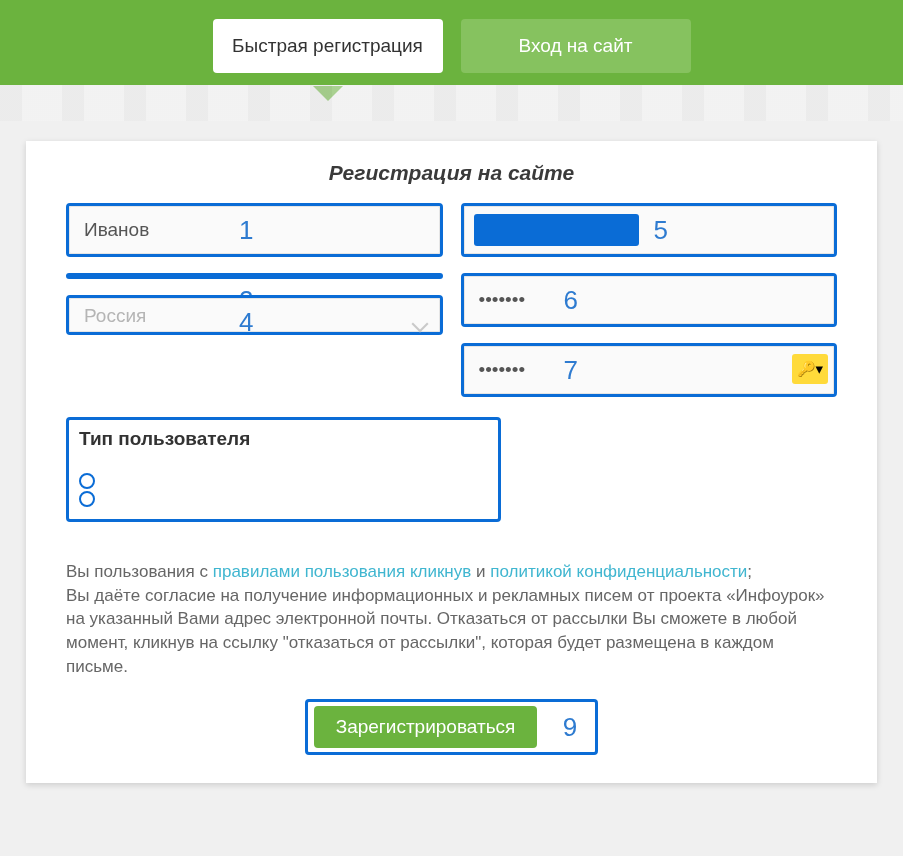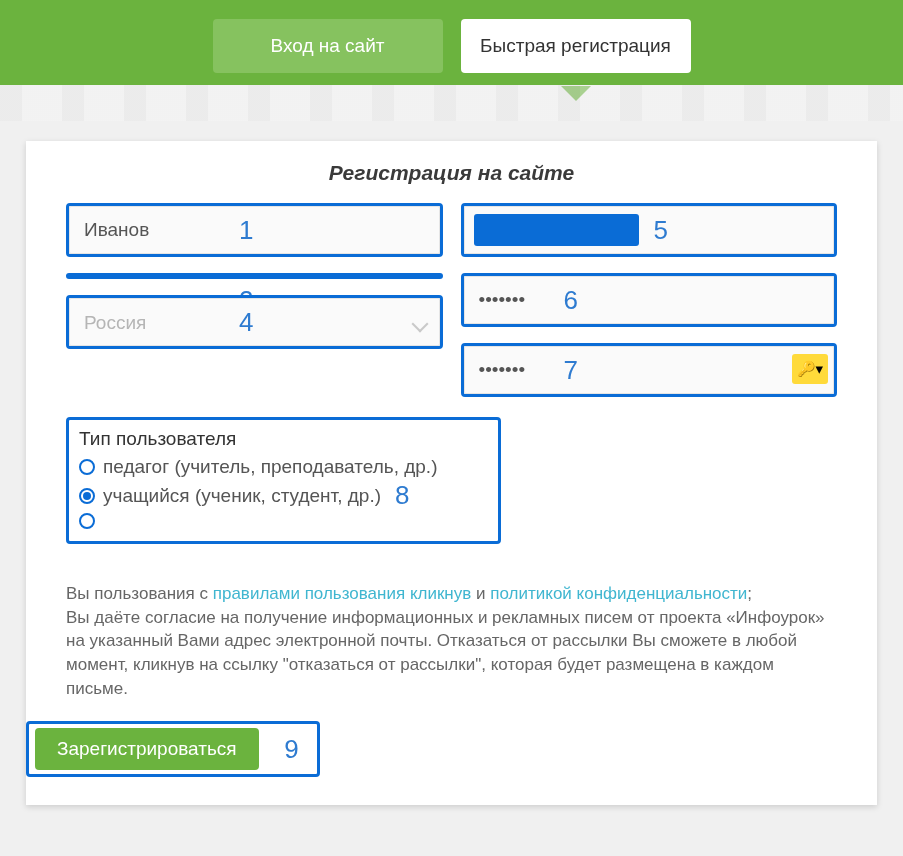--- a/index.html
+++ b/index.html
@@ -99,21 +99,21 @@
     color: #555;
     outline: none;
     border-radius: 2px;
   }
   .text-input::placeholder { color: #b5b5b5; font-size: 19px; }
   .select-wrap {
     position: relative;
   }
   .select-wrap select {
     width: 100%;
-    height: 48px;
+    height: 34px;
     border: 1px solid #e5e5e5;
     background: #fafafa;
     font-size: 19px;
     color: #b5b5b5;
     padding: 0 14px;
     appearance: none;
     outline: none;
     border-radius: 2px;
   }
   .select-wrap::after {
@@ -154,23 +154,23 @@
   .type-box {
     border: 3px solid #0a6cd6;
     border-radius: 4px;
     margin: 4px 40px 0 40px;
     width: 435px;
     padding: 8px 10px 10px 10px;
     position: relative;
   }
   .type-box .type-title {
     font-size: 19px;
-    font-weight: normal;
+    font-weight: bold;
     color: #333;
-    margin-bottom: 6px;
+    margin-bottom: 23px;
   }
   .rrow {
     display: flex;
     align-items: center;
     gap: 8px;
     font-size: 19px;
     color: #555;
     margin: 2px 0;
   }
   .rcircle {
@@ -194,20 +194,21 @@
     margin: 14px 40px 0 40px;
     font-size: 17px;
     color: #666;
     line-height: 1.4;
   }
   .terms .lead { font-weight: bold; color: #333; }
   .terms a { color: #40b6d0; text-decoration: none; }
   .submit-zone {
     margin-top: 20px;
     display: flex;
+    justify-content: center;
   }
   .submit-box {
     border: 3px solid #0a6cd6;
     border-radius: 4px;
     padding: 4px 58px 4px 6px;
     display: flex;
     align-items: center;
     position: relative;
   }
   .submit-box .step-num {
@@ -225,22 +226,22 @@
     border-radius: 4px;
     font-size: 19px;
     padding: 10px 22px;
     cursor: pointer;
   }
 </style>
 </head>
 <body>
 
 <div class="header-bar">
+  <button class="tab-btn active">Быстрая регистрация</button>
   <button class="tab-btn inactive">Вход на сайт</button>
-  <button class="tab-btn active">Быстрая регистрация</button>
 </div>
 
 <div class="decor-strip"></div>
 
 <div class="form-card">
   <div class="form-title">Регистрация на сайте</div>
 
   <div class="cols">
     <div class="col">
       <div class="field-box">
@@ -273,26 +274,20 @@
         <span class="step-num" style="left:100px;top:9px">7</span>
         <span class="key-icon">🔑▾</span>
       </div>
     </div>
   </div>
 
   <div class="type-box">
     <div class="type-title">Тип пользователя</div>
     <div class="rrow">
       <span class="rcircle"></span>
-      <span>педагог (учитель, преподаватель, др.)</span>
-    </div>
-    <div class="rrow">
-      <span class="rcircle sel"></span>
-      <span>учащийся (ученик, студент, др.)</span>
-      <span class="step-num" style="color:#2e7bd0;font-size:26px;margin-left:6px">8</span>
     </div>
     <div class="rrow">
       <span class="rcircle"></span>
     </div>
   </div>
 
   <div class="terms">
     <br>
     <span>Вы пользования с </span>
     <a href="#">правилами пользования кликнув</a>

